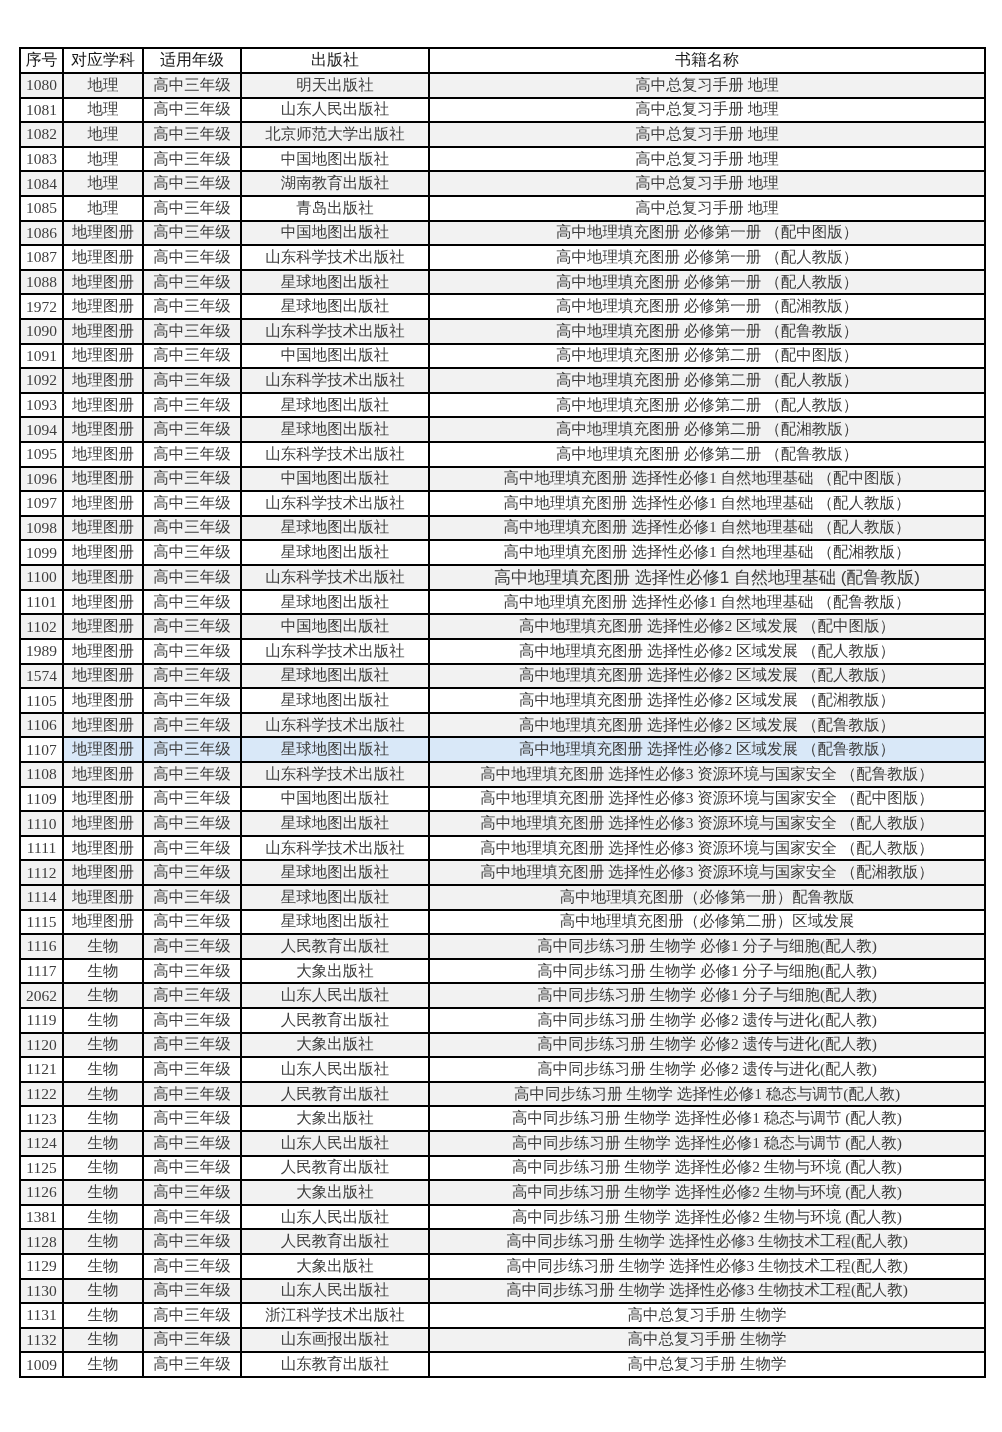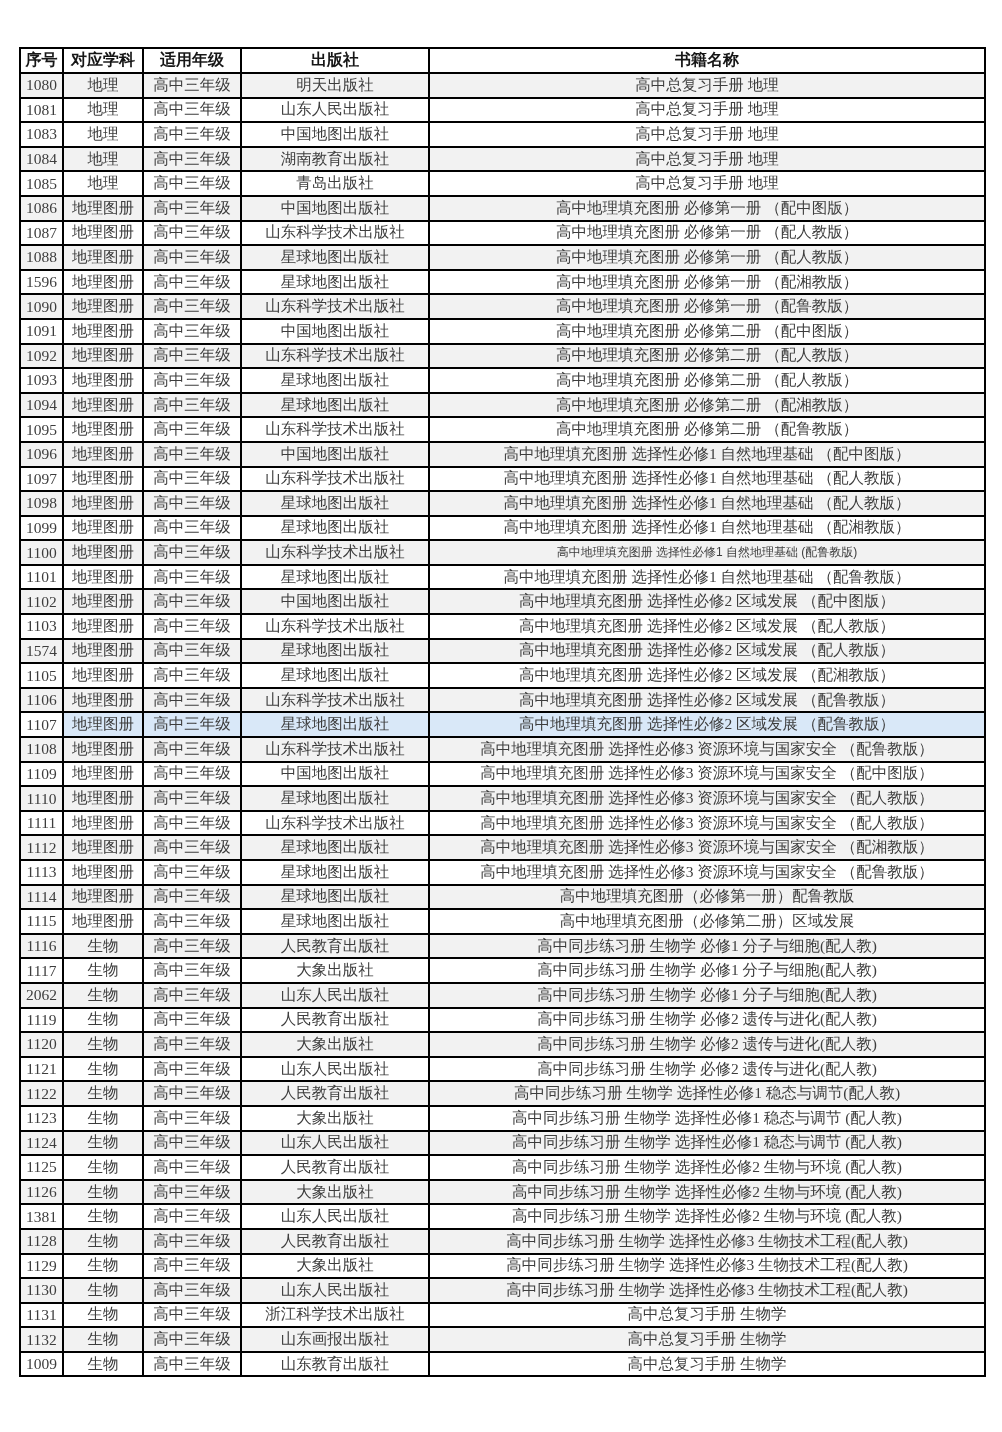--- a/index.html
+++ b/index.html
@@ -22,36 +22,36 @@
     border: 2px solid var(--border, #000);
     text-align: center;
     vertical-align: middle;
     padding: 0 2px;
     overflow: hidden;
     white-space: nowrap;
   }
   .book-table th {
     height: 23px;
     font-family: "Liberation Sans", "DejaVu Sans", sans-serif;
-    font-weight: bold;
+    font-weight: normal;
     font-size: 16px;
     color: var(--header-text, #161616);
     background: #ffffff;
   }
   .book-table td {
     height: 22.6px;
     font-family: "Liberation Serif", "DejaVu Serif", serif;
     font-size: 15.5px;
     color: var(--text, #3d3d3d);
     background: #ffffff;
   }
   tr.stripe td { background: var(--stripe, #f2f2f2); }
   tr.selected td:nth-child(n+2) { background: var(--highlight, #d9e8f8); }
   
-  td.alt-face { font-family: "Liberation Sans", "DejaVu Sans", sans-serif; font-size: 12px; }
+  td.alt-face { font-family: "Liberation Sans", "DejaVu Sans", sans-serif; font-size: 17px; }
 </style>
 </head>
 <body>
 
 <div class="page">
   <table class="book-table">
     <colgroup>
       <col style="width:43px">
       <col style="width:80px">
       <col style="width:98px">
@@ -75,20 +75,27 @@
     <td>明天出版社</td>
     <td>高中总复习手册 地理</td>
   </tr>
         <tr>
     <td>1081</td>
     <td>地理</td>
     <td>高中三年级</td>
     <td>山东人民出版社</td>
     <td>高中总复习手册 地理</td>
   </tr>
+        <tr class="stripe">
+    <td>1082</td>
+    <td>地理</td>
+    <td>高中三年级</td>
+    <td>北京师范大学出版社</td>
+    <td>高中总复习手册 地理</td>
+  </tr>
         <tr>
     <td>1083</td>
     <td>地理</td>
     <td>高中三年级</td>
     <td>中国地图出版社</td>
     <td>高中总复习手册 地理</td>
   </tr>
         <tr class="stripe">
     <td>1084</td>
     <td>地理</td>
@@ -118,21 +125,21 @@
     <td>高中地理填充图册 必修第一册 （配人教版）</td>
   </tr>
         <tr class="stripe">
     <td>1088</td>
     <td>地理图册</td>
     <td>高中三年级</td>
     <td>星球地图出版社</td>
     <td>高中地理填充图册 必修第一册 （配人教版）</td>
   </tr>
         <tr>
-    <td>1596</td>
+    <td>1972</td>
     <td>地理图册</td>
     <td>高中三年级</td>
     <td>星球地图出版社</td>
     <td>高中地理填充图册 必修第一册 （配湘教版）</td>
   </tr>
         <tr class="stripe">
     <td>1090</td>
     <td>地理图册</td>
     <td>高中三年级</td>
     <td>山东科学技术出版社</td>
@@ -216,21 +223,21 @@
     <td>高中地理填充图册 选择性必修1 自然地理基础 （配鲁教版）</td>
   </tr>
         <tr class="stripe">
     <td>1102</td>
     <td>地理图册</td>
     <td>高中三年级</td>
     <td>中国地图出版社</td>
     <td>高中地理填充图册 选择性必修2 区域发展 （配中图版）</td>
   </tr>
         <tr>
-    <td>1103</td>
+    <td>1989</td>
     <td>地理图册</td>
     <td>高中三年级</td>
     <td>山东科学技术出版社</td>
     <td>高中地理填充图册 选择性必修2 区域发展 （配人教版）</td>
   </tr>
         <tr class="stripe">
     <td>1574</td>
     <td>地理图册</td>
     <td>高中三年级</td>
     <td>星球地图出版社</td>
@@ -284,27 +291,20 @@
     <td>高中三年级</td>
     <td>山东科学技术出版社</td>
     <td>高中地理填充图册 选择性必修3 资源环境与国家安全 （配人教版）</td>
   </tr>
         <tr class="stripe">
     <td>1112</td>
     <td>地理图册</td>
     <td>高中三年级</td>
     <td>星球地图出版社</td>
     <td>高中地理填充图册 选择性必修3 资源环境与国家安全 （配湘教版）</td>
-  </tr>
-        <tr>
-    <td>1113</td>
-    <td>地理图册</td>
-    <td>高中三年级</td>
-    <td>星球地图出版社</td>
-    <td>高中地理填充图册 选择性必修3 资源环境与国家安全 （配鲁教版）</td>
   </tr>
         <tr class="stripe">
     <td>1114</td>
     <td>地理图册</td>
     <td>高中三年级</td>
     <td>星球地图出版社</td>
     <td>高中地理填充图册（必修第一册）配鲁教版</td>
   </tr>
         <tr>
     <td>1115</td>

